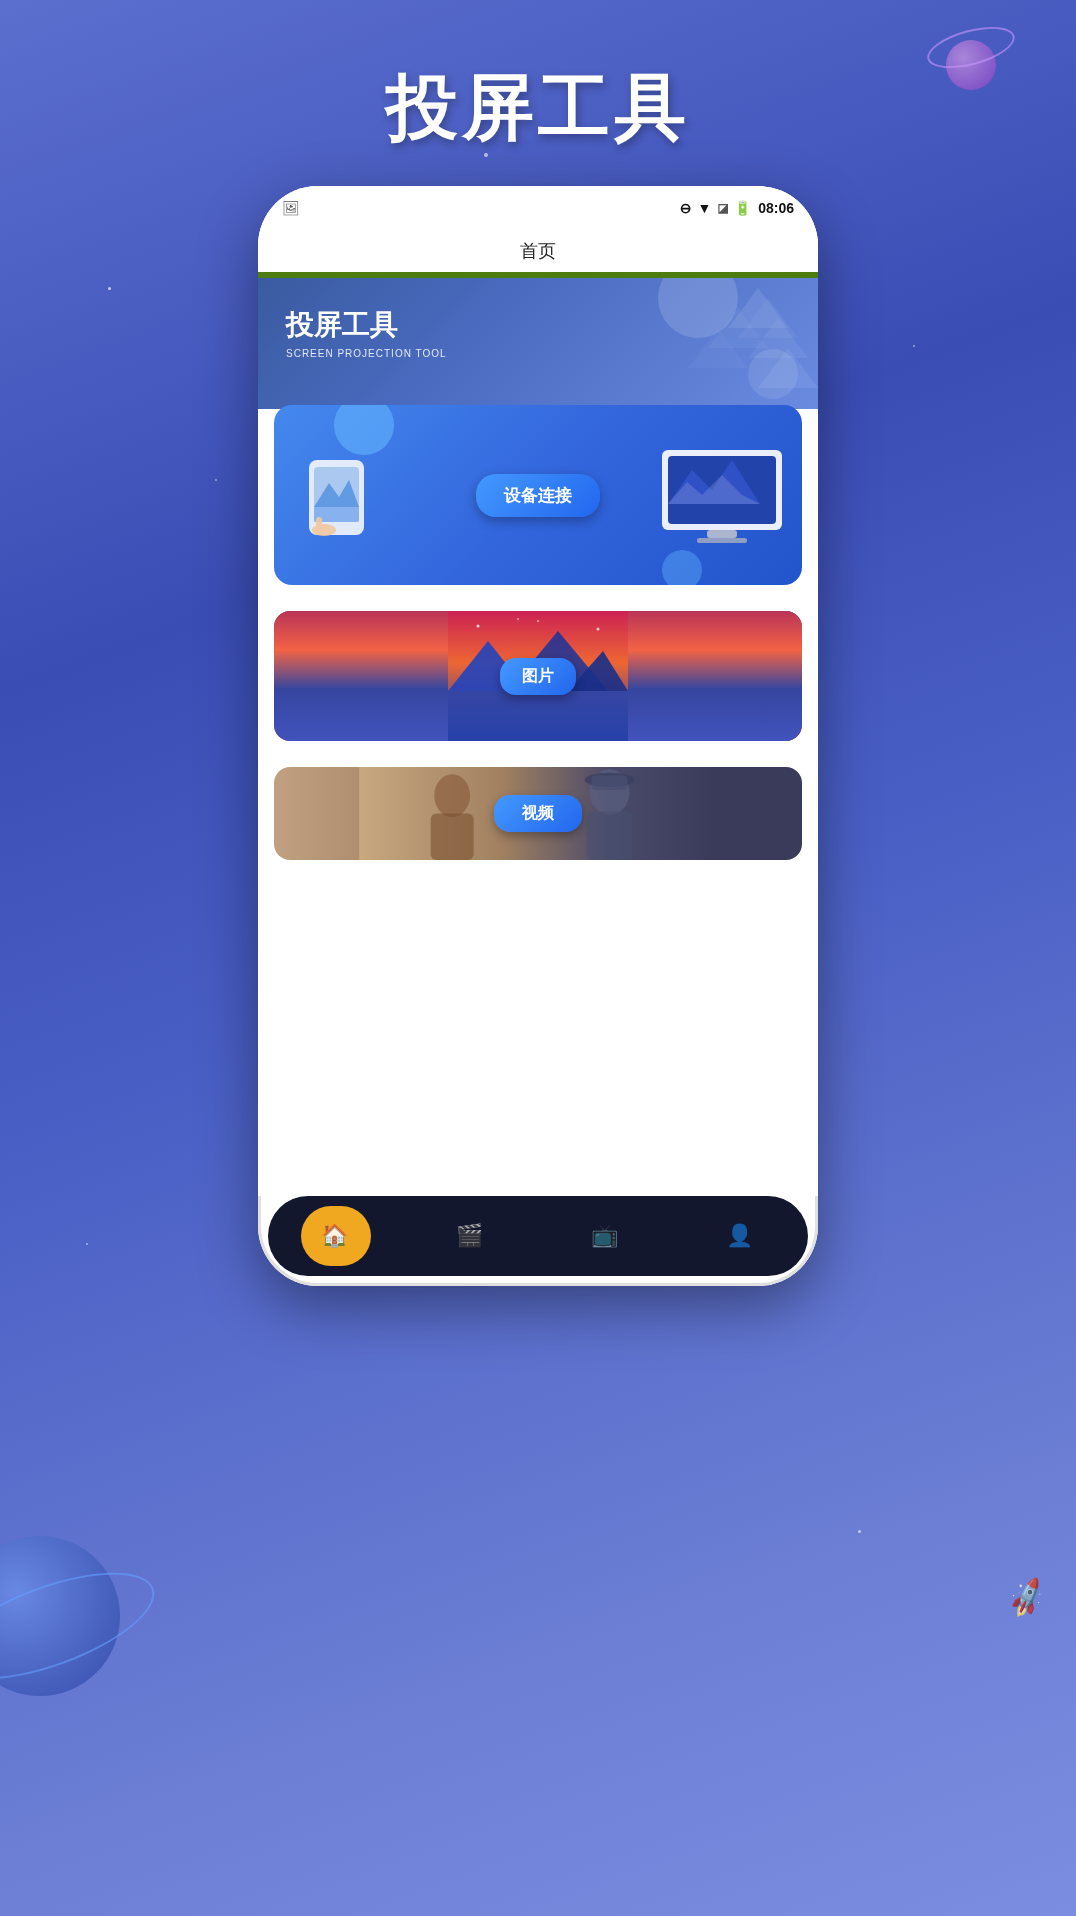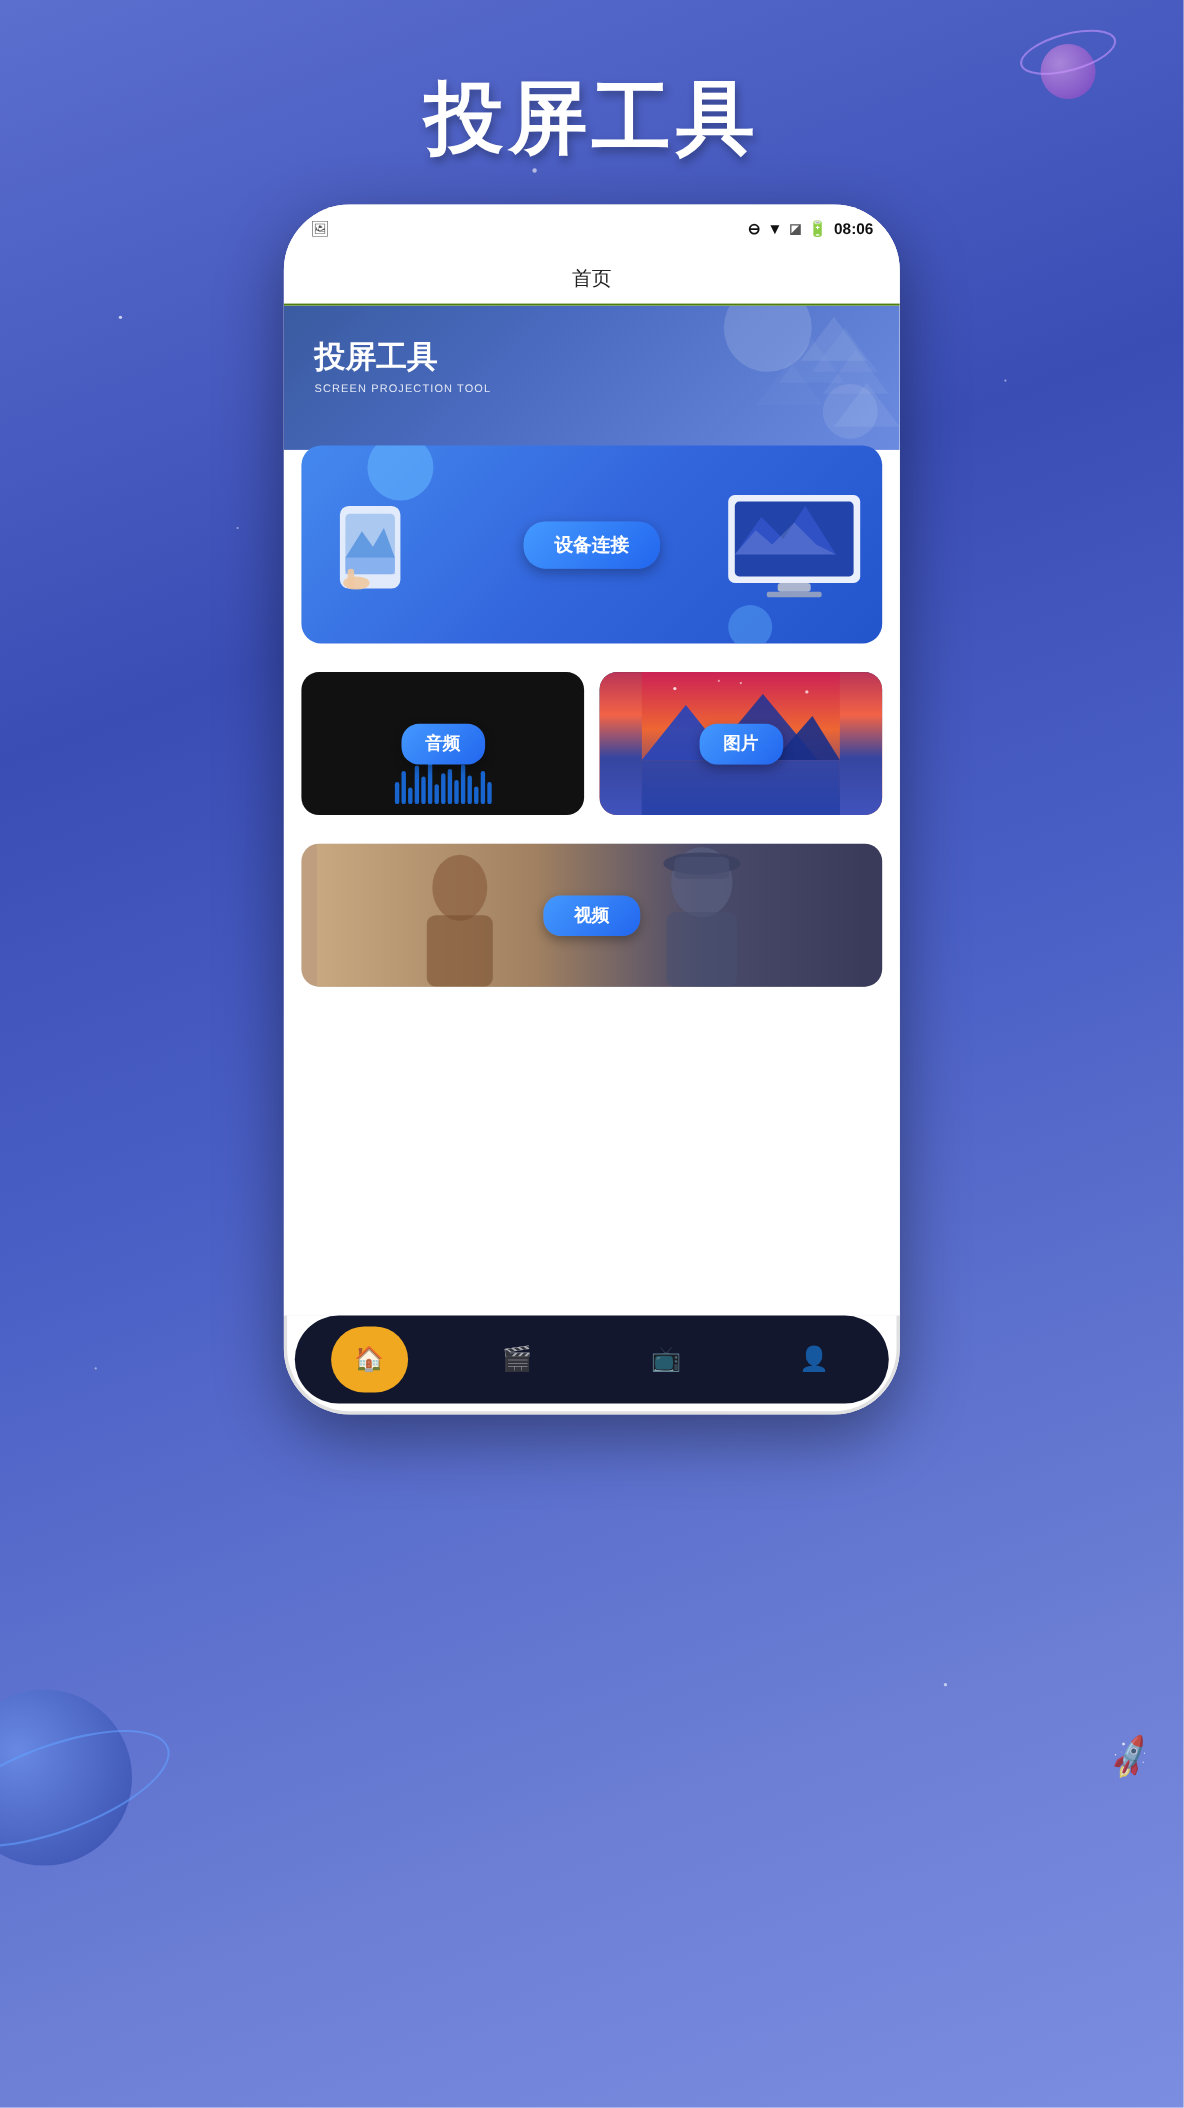--- a/index.html
+++ b/index.html
@@ -77,21 +77,21 @@
       color: #111;
     }
 
     
     .nav-bar {
       background: white;
       height: 48px;
       display: flex;
       align-items: center;
       justify-content: center;
-      border-bottom: 2px solid #4d7c0f;
+      border-bottom: 6px solid #4d7c0f;
       flex-shrink: 0;
     }
     .nav-title {
       font-size: 18px;
       color: #222;
       font-weight: 500;
     }
 
     
     .main-content {
@@ -253,21 +253,21 @@
     }
     .mountain-scene {
       position: absolute;
       inset: 0;
       background: linear-gradient(180deg, #cc3355 0%, #ff6644 30%, #2244aa 60%, #3355cc 100%);
       opacity: 0.9;
     }
 
     
     .video-card-full {
-      height: 130px;
+      height: 93px;
       border-radius: 16px;
       overflow: hidden;
       position: relative;
       display: flex;
       align-items: center;
       justify-content: center;
       background: linear-gradient(90deg, #c0a080 0%, #a08060 30%, #3a3a5a 70%);
       flex-shrink: 0;
     }
     .video-card-label {
@@ -440,40 +440,20 @@
             <polygon points="16,64 40,30 60,50 80,20 108,64" fill="#3355cc" opacity="0.8"></polygon>
             <polygon points="16,64 35,42 50,55 70,35 90,55 108,64" fill="white" opacity="0.15"></polygon>
             <rect x="55" y="90" width="30" height="8" rx="3" fill="#cccccc" opacity="0.8"></rect>
             <rect x="45" y="98" width="50" height="5" rx="2" fill="#bbbbbb" opacity="0.7"></rect>
           </svg>
           <div class="device-connect-label label-btn">设备连接</div>
         </div>
 
         <div class="card-row">
 
-          <div class="media-card audio-card">
-            <div class="audio-bar-container">
-              <div class="audio-bar" style="height:20px;"></div>
-              <div class="audio-bar" style="height:30px;"></div>
-              <div class="audio-bar" style="height:15px;"></div>
-              <div class="audio-bar" style="height:35px;"></div>
-              <div class="audio-bar" style="height:25px;"></div>
-              <div class="audio-bar" style="height:38px;"></div>
-              <div class="audio-bar" style="height:18px;"></div>
-              <div class="audio-bar" style="height:28px;"></div>
-              <div class="audio-bar" style="height:32px;"></div>
-              <div class="audio-bar" style="height:22px;"></div>
-              <div class="audio-bar" style="height:36px;"></div>
-              <div class="audio-bar" style="height:26px;"></div>
-              <div class="audio-bar" style="height:16px;"></div>
-              <div class="audio-bar" style="height:30px;"></div>
-              <div class="audio-bar" style="height:20px;"></div>
-            </div>
-            <div class="media-card-label label-btn">音频</div>
-          </div>
 
           <div class="media-card image-card">
             <div class="mountain-scene"></div>
 
             <svg style="position:absolute;inset:0;width:100%;height:100%;" viewBox="0 0 180 130" xmlns="http://www.w3.org/2000/svg">
               <defs>
                 <linearGradient id="sky" x1="0" y1="0" x2="0" y2="1">
                   <stop offset="0%" stop-color="#cc2255"></stop>
                   <stop offset="40%" stop-color="#ee6633"></stop>
                   <stop offset="100%" stop-color="#1133aa"></stop>

